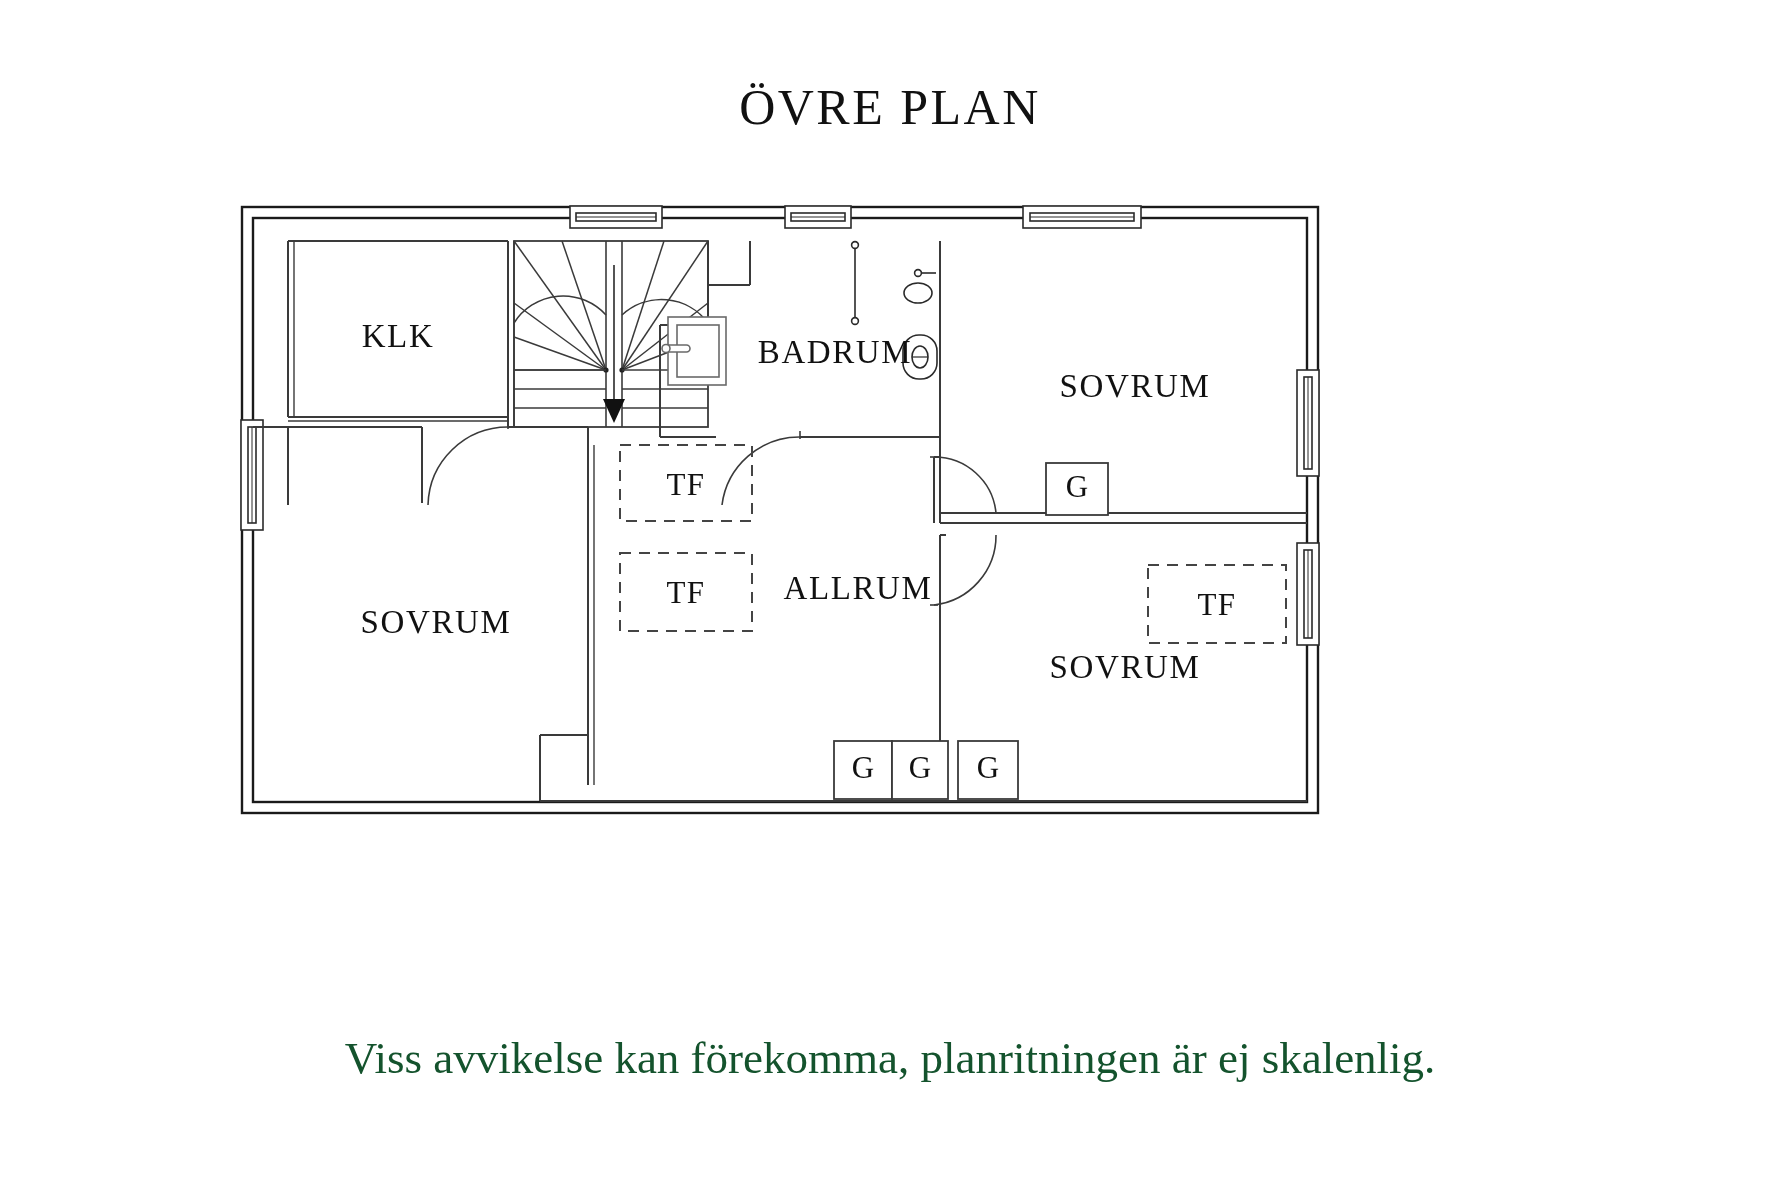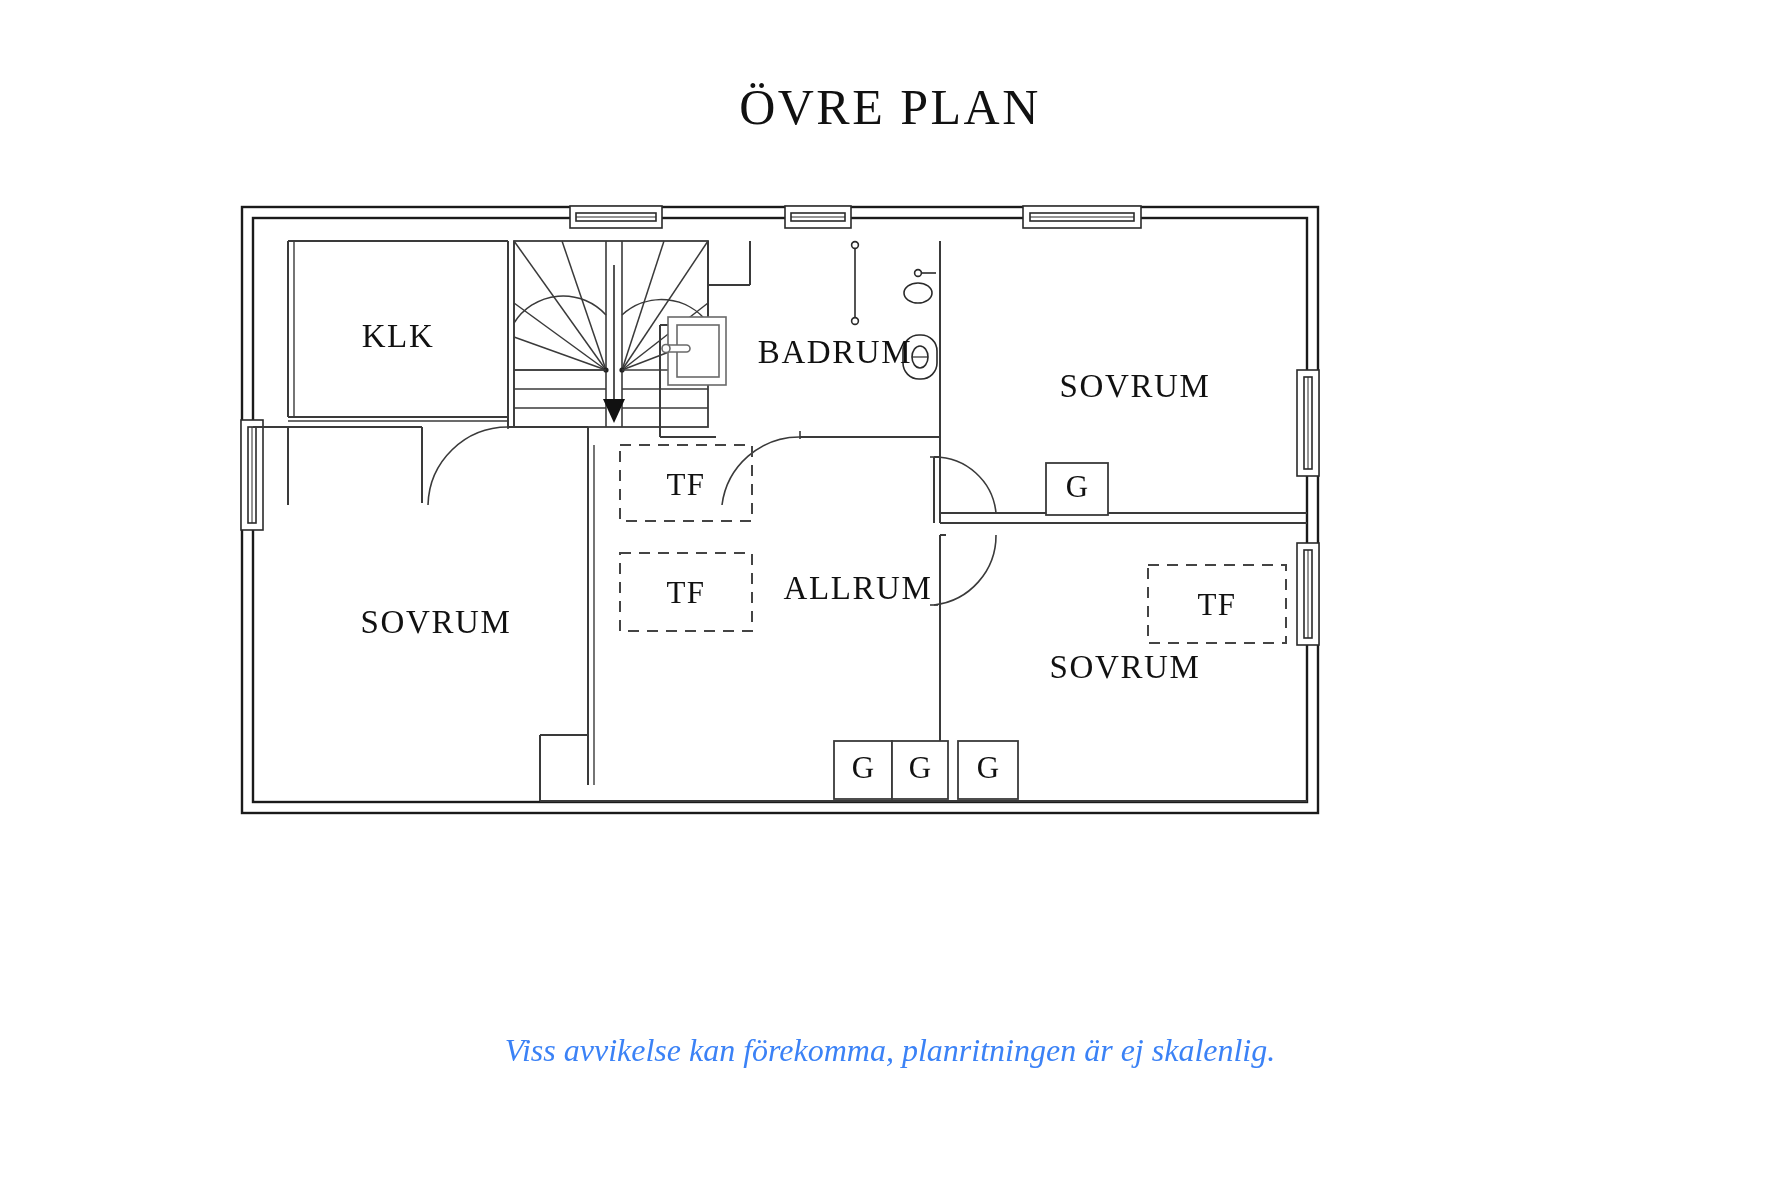--- a/index.html
+++ b/index.html
@@ -33,24 +33,23 @@
     font-weight: 400;
     font-family: "Liberation Serif", "DejaVu Serif", serif;
     color: #111111;
   }
   .caption {
     position: absolute;
     top: 1032px;
     left: 0;
     width: 100%;
     text-align: center;
-    font-size: 32px;
-    font-style: italic;
-    font-family: "Liberation Serif", "DejaVu Serif", serif;
-    color: #3b82f6;
+    font-size: 45px;
+    font-family: "Liberation Serif", "DejaVu Serif", serif;
+    color: #14532d;
   }
   #plan-svg {
     position: absolute;
     top: 205px;
     left: 240px;
   }
   .room-label {
     font-family: "Liberation Serif", "DejaVu Serif", serif;
     font-size: 33px;
     letter-spacing: 1.6px;

